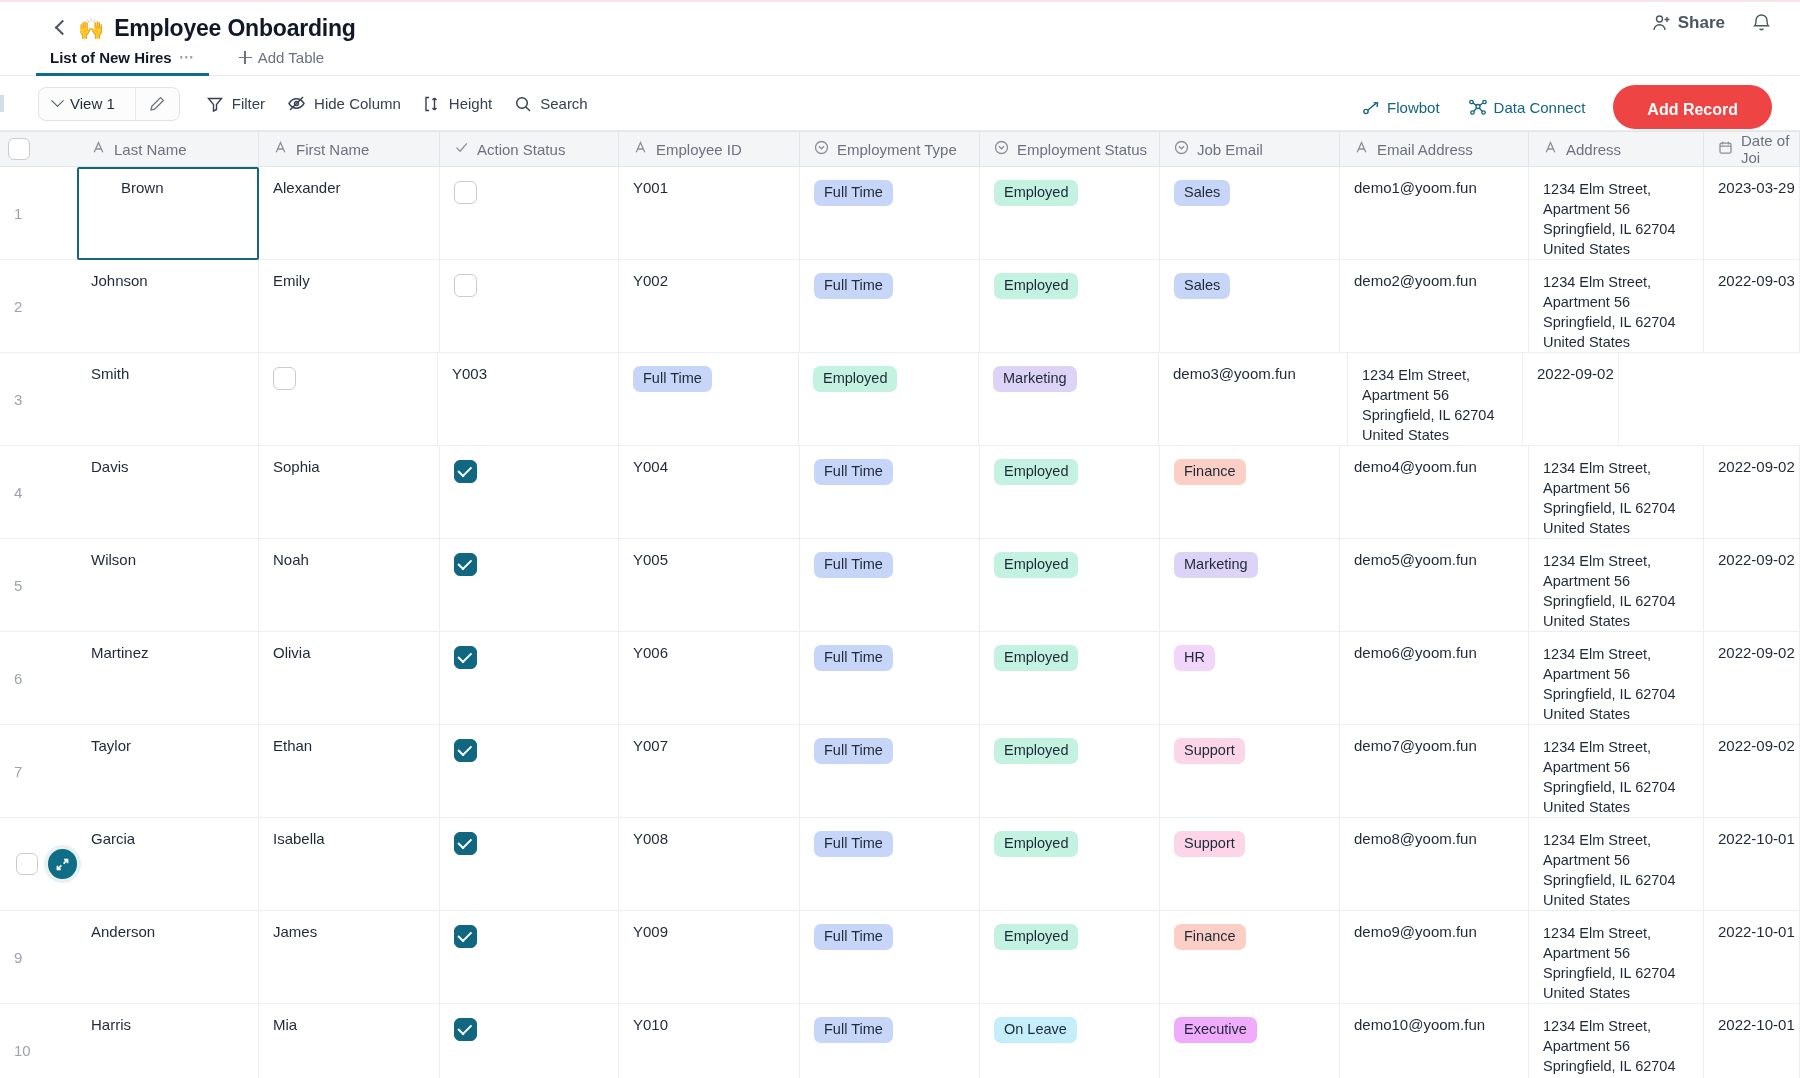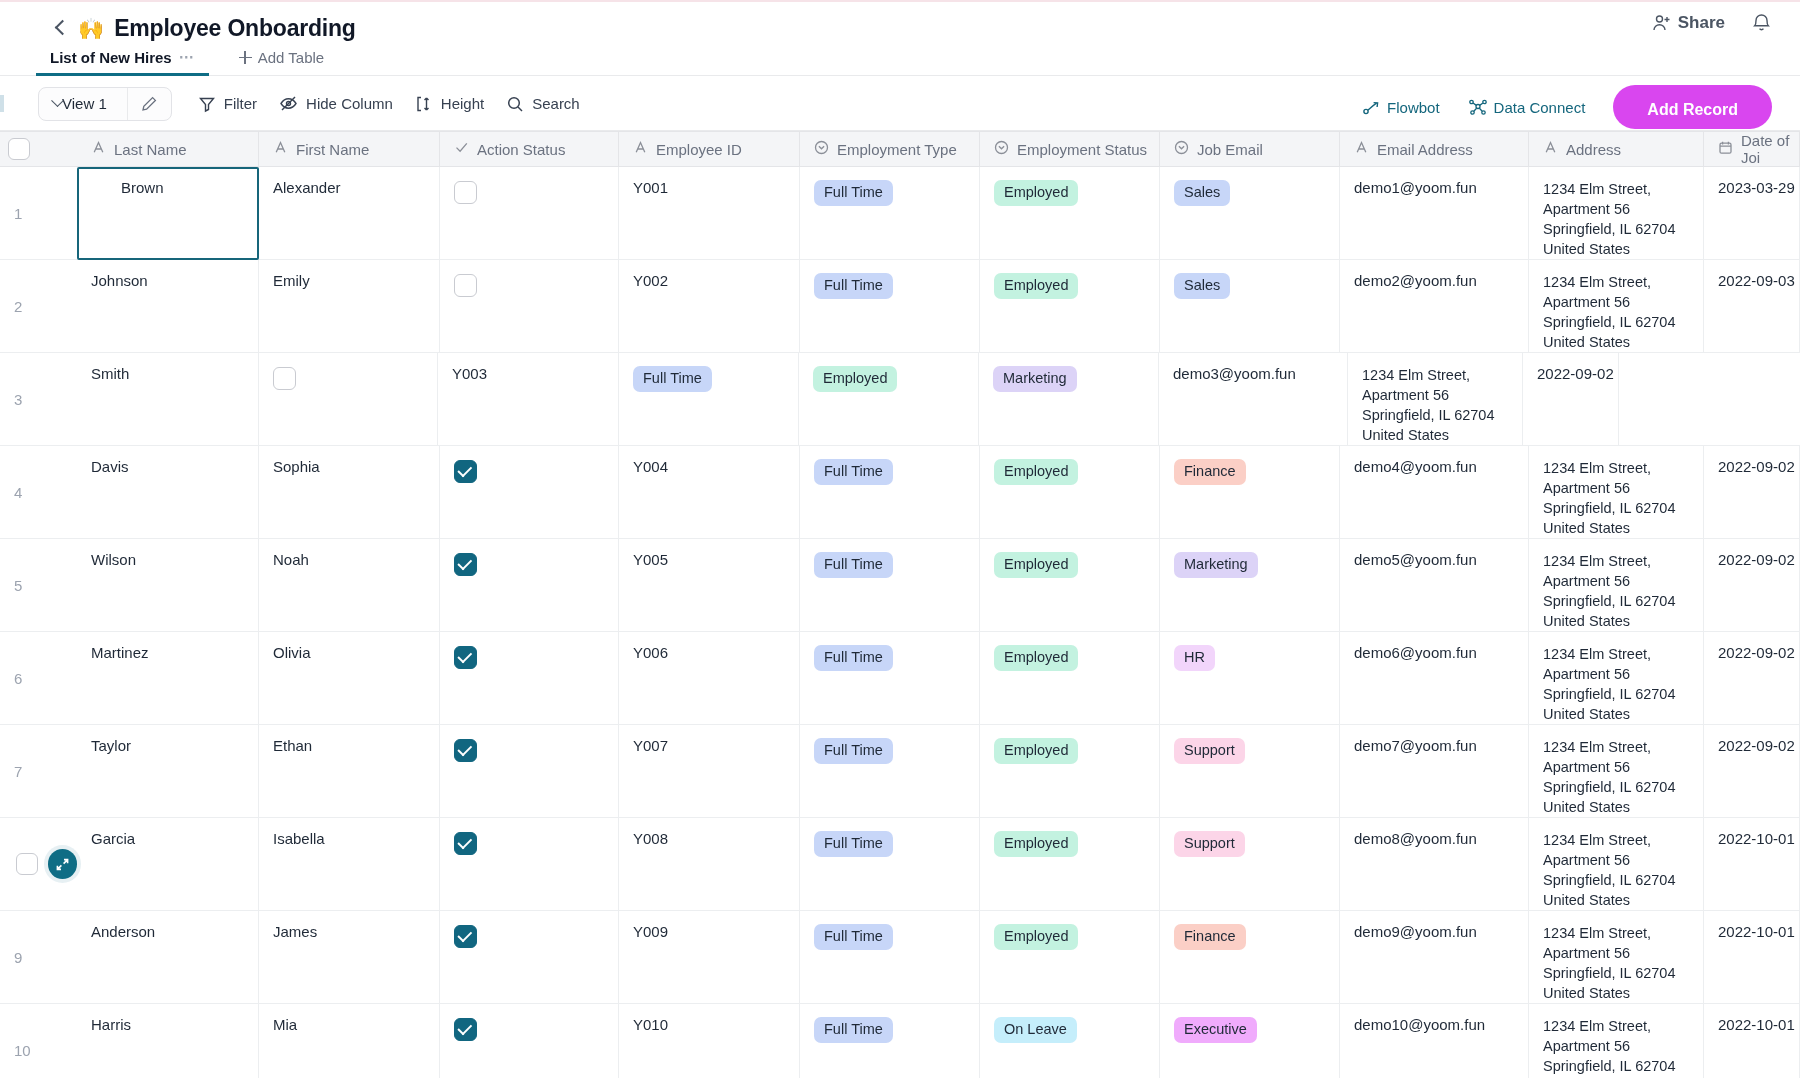--- a/index.html
+++ b/index.html
@@ -89,21 +89,21 @@
   .left-edge-mark {
     position: absolute; left: 0; top: 18px; width: 4px; height: 17px;
     background: #cfe0e8;
   }
   .view-pill {
     display: flex; align-items: center; height: 34px;
     border: 1px solid #e2e3e7; border-radius: 8px; background: #fcfcfd;
     overflow: hidden;
   }
   .view-pill .name {
-    display: flex; align-items: center; 
+    display: flex; align-items: center; gap: 8px;
     padding: 0 20px 0 14px; font-size: 15px; color: #1f2937; cursor: pointer;
   }
   .chev-down {
     width: 9px; height: 9px; border-right: 1.8px solid #4b5563;
     border-bottom: 1.8px solid #4b5563; transform: rotate(45deg) translate(-2px,-2px);
   }
   .view-pill .pencil {
     width: 44px; height: 34px; border-left: 1px solid #e9eaec;
     display: flex; align-items: center; justify-content: center; cursor: pointer;
   }
@@ -114,21 +114,21 @@
   }
   .toolbar-right {
     position: absolute; right: 28px; top: 8px;
     display: flex; align-items: center; gap: 28px;
   }
   .tbtn-teal {
     display: flex; align-items: center; gap: 6px;
     font-size: 15px; color: #14667d; cursor: pointer; white-space: nowrap;
   }
   .add-record {
-    background: #d946ef; color: #fff; font-size: 16px; font-weight: bold;
+    background: #ef4444; color: #fff; font-size: 16px; font-weight: bold;
     border: none; border-radius: 22px; height: 44px; padding: 16px 34px;
     cursor: pointer; font-family: "Liberation Sans", sans-serif;
   }
 
   
   .grid { position: absolute; top: 131px; left: 0; width: 1800px; height: 995px; }
   .grid-head {
     display: flex; height: 36px; background: #f4f5f7;
     border-bottom: 1px solid #e4e5e8; border-top: 1px solid #e4e5e8;
   }

